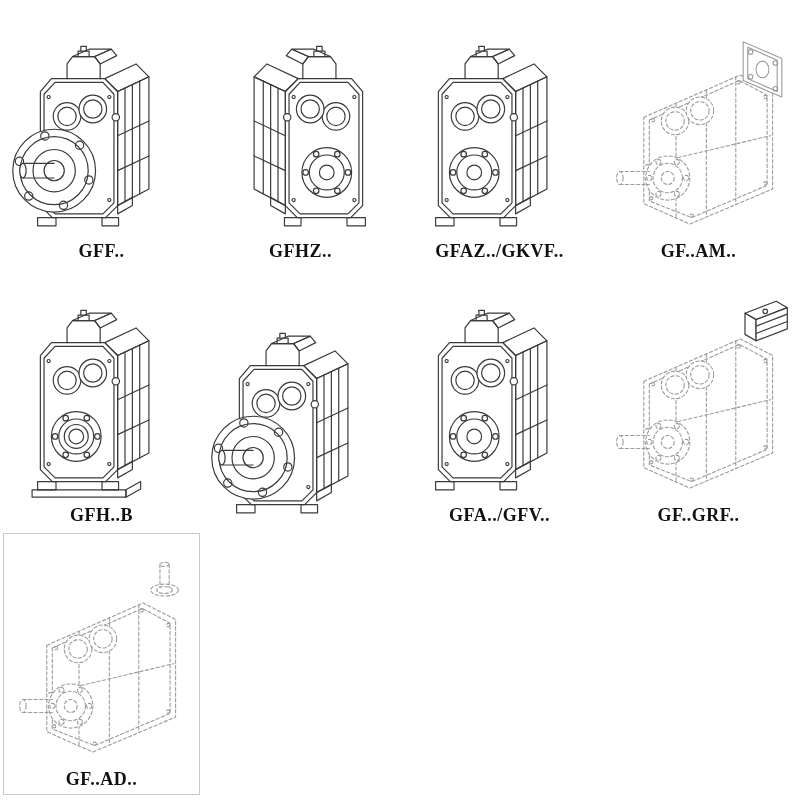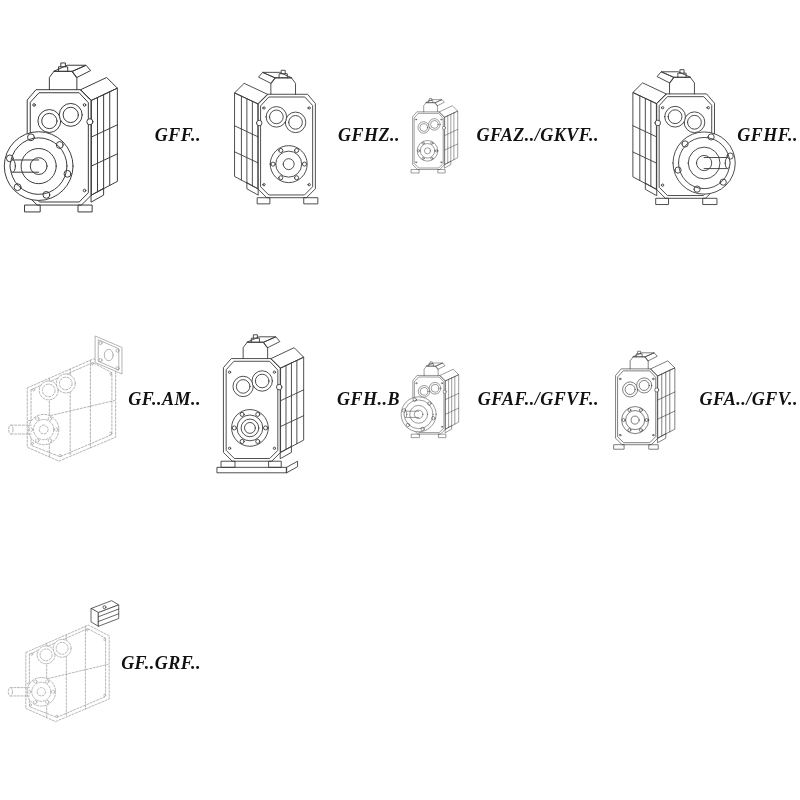--- a/index.html
+++ b/index.html
@@ -6,22 +6,22 @@
   .page{
     width:800px;height:800px;box-sizing:border-box;
     background:#ffffff;overflow:hidden;
     font-family:"Liberation Serif", serif;
     display:grid;
     grid-template-columns:repeat(4,1fr);
     grid-template-rows:repeat(3,1fr);
     padding:4px 2px;
   }
   .cell{
-    display:flex;align-items:center;justify-content:flex-end;
-    margin:0;padding:2px 0 6px 0;min-width:0;font-style:italic;
+    display:flex;flex-direction:column;align-items:center;justify-content:flex-end;
+    margin:0;padding:2px 0 6px 0;min-width:0;
   }
   .cell svg.drawing{width:184px;height:214px;display:block;}
   .label{
     font-weight:bold;font-size:18px;color:#111;letter-spacing:.5px;
     text-align:center;white-space:nowrap;margin-top:2px;
   }
   .cell:nth-child(11) .label, .cell:nth-child(12) .label{font-size:24px;}
   .cell.boxed{outline:1px solid #c8c8c8;outline-offset:-2px;}
 </style>
 </head>
@@ -246,26 +246,20 @@
     <figcaption class="label">GFHZ..</figcaption>
   </figure>
 
   <figure class="cell">
     <svg class="drawing" viewBox="0 0 200 232">
         <use href="#sym-gfaz"></use>
       </svg>
     <figcaption class="label">GFAZ../GKVF..</figcaption>
   </figure>
 
-  <figure class="cell">
-    <svg class="drawing" viewBox="0 0 200 232">
-        <use href="#sym-gfhf"></use>
-      </svg>
-    <figcaption class="label">GFHF..</figcaption>
-  </figure>
 
 
   <figure class="cell">
     <svg class="drawing" viewBox="0 0 200 232">
         <use href="#sym-am"></use>
       </svg>
     <figcaption class="label">GF..AM..</figcaption>
   </figure>
 
   <figure class="cell">
@@ -273,31 +267,36 @@
         <use href="#sym-gfhb"></use>
       </svg>
     <figcaption class="label">GFH..B</figcaption>
   </figure>
 
 
   <figure class="cell">
     <svg class="drawing" viewBox="0 0 200 232">
         <use href="#sym-gff"></use>
       </svg>
-    <figcaption class="label">GFAF../GFVF..</figcaption>
   </figure>
 
   <figure class="cell">
     <svg class="drawing" viewBox="0 0 200 232">
         <use href="#sym-gfaz"></use>
       </svg>
     <figcaption class="label">GFA../GFV..</figcaption>
   </figure>
 
   <figure class="cell">
     <svg class="drawing" viewBox="0 0 200 232">
         <use href="#sym-grf"></use>
       </svg>
     <figcaption class="label">GF..GRF..</figcaption>
   </figure>
 
+  <figure class="cell boxed">
+    <svg class="drawing" viewBox="0 0 200 232">
+        <use href="#sym-ad"></use>
+      </svg>
+    <figcaption class="label">GF..AD..</figcaption>
+  </figure>
 
 </div>
 
 </body></html>

